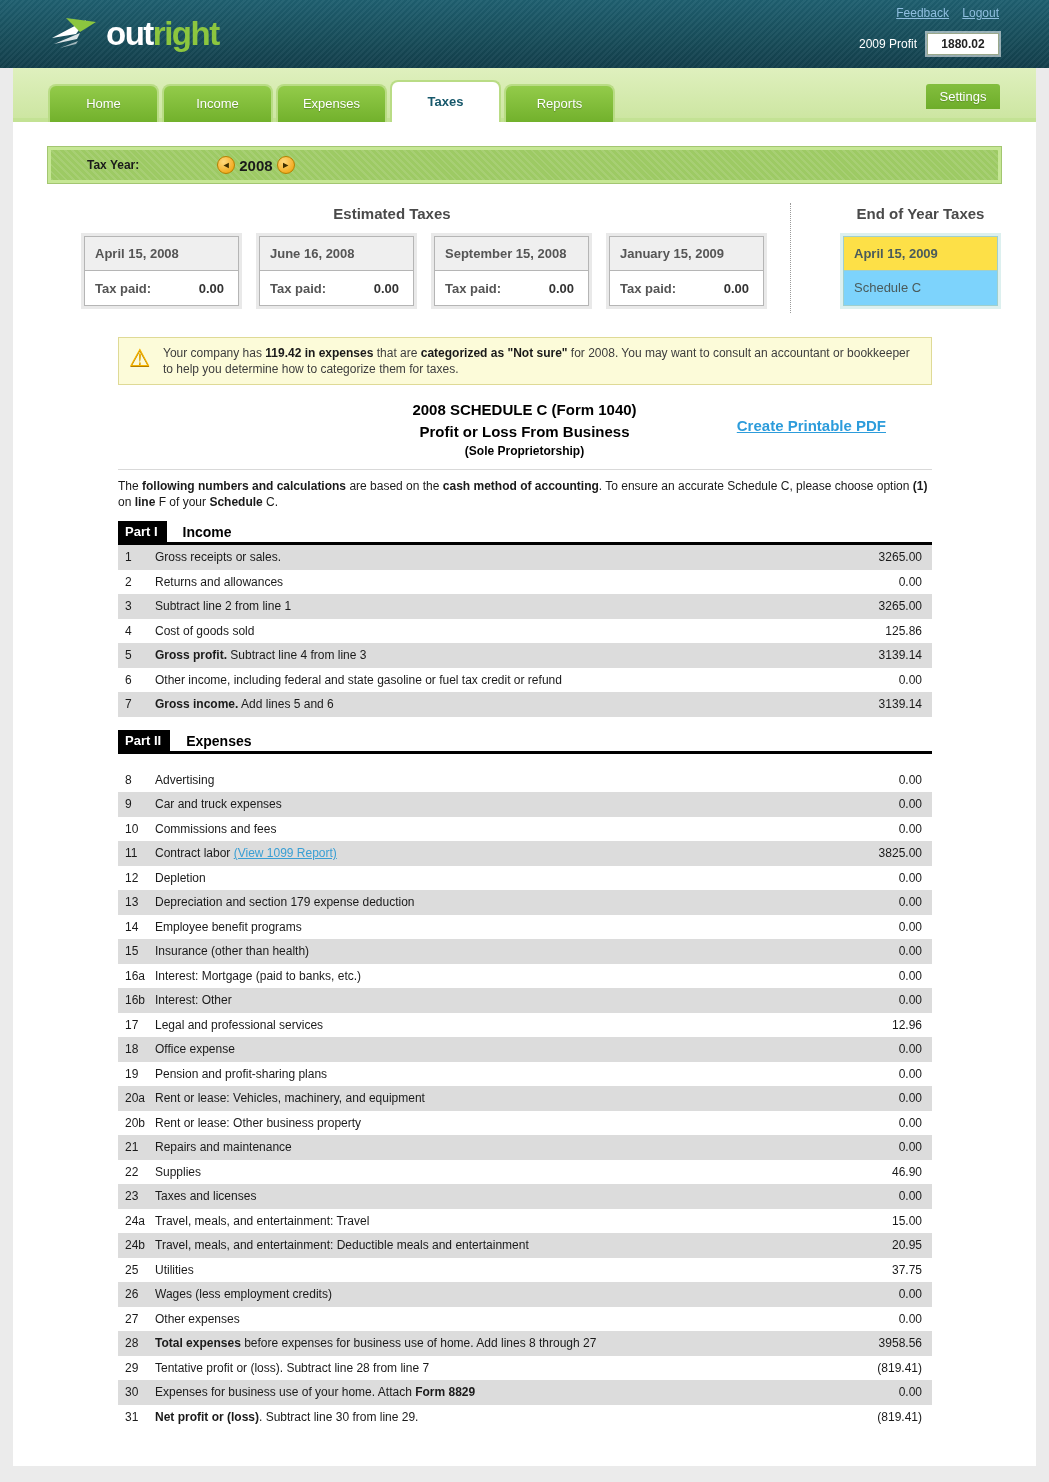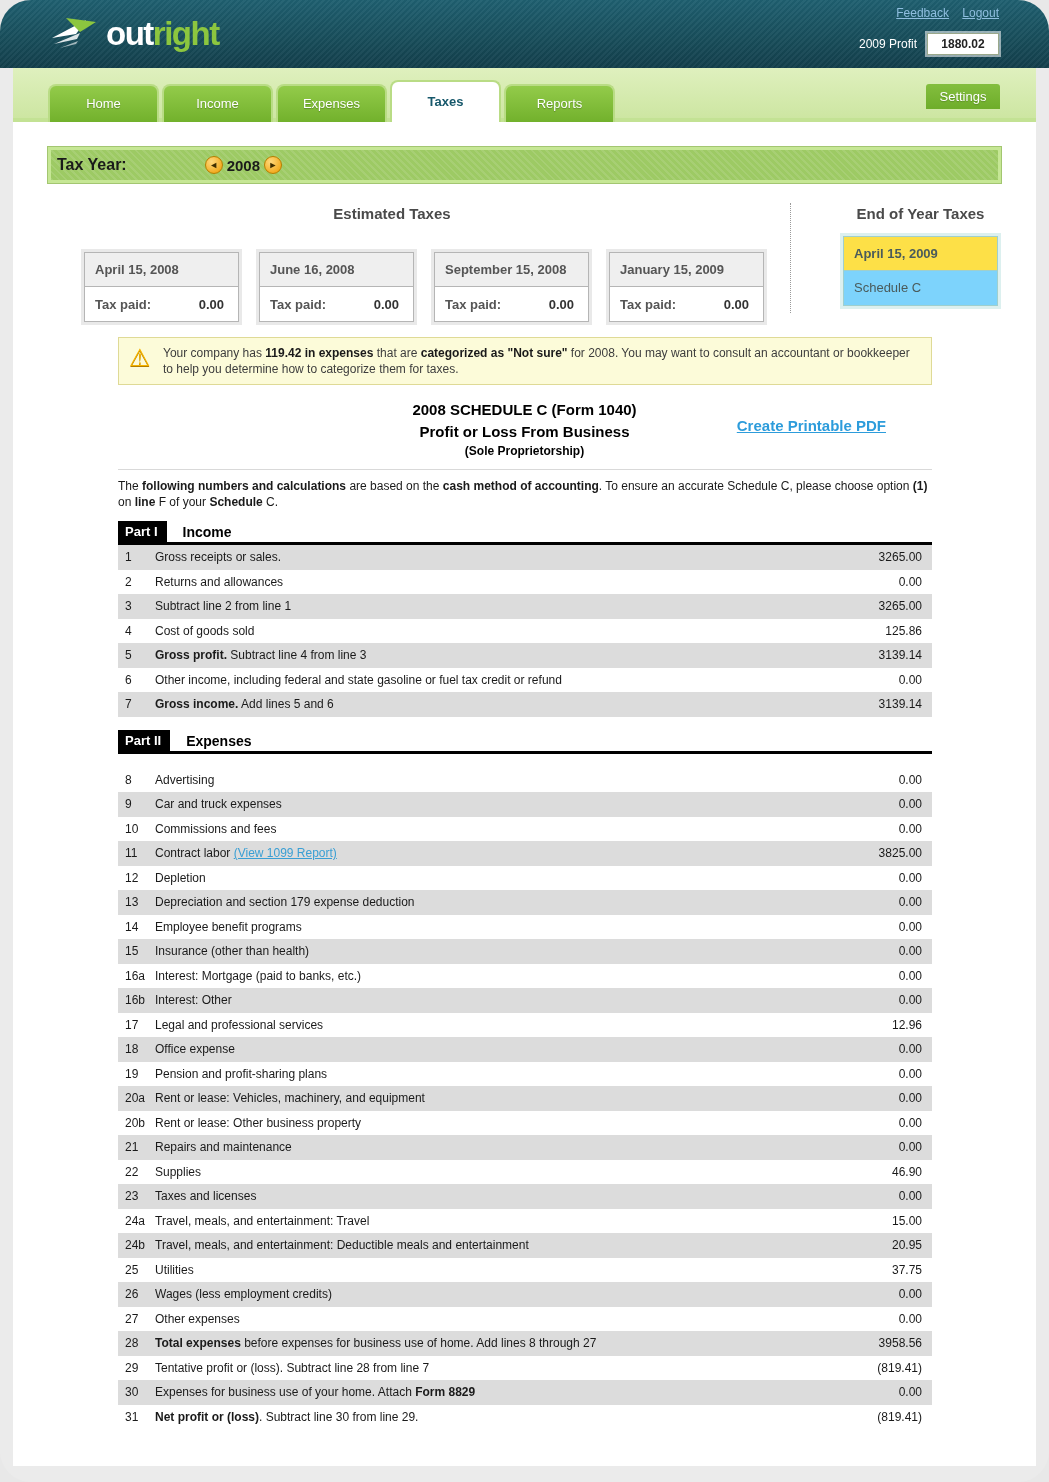--- a/index.html
+++ b/index.html
@@ -1,17 +1,17 @@
 <!DOCTYPE html>
 <html><head>
 <meta charset="utf-8">
 <style>
   * { margin:0; padding:0; box-sizing:border-box; }
   body { background:#e8e8e8; font-family:"Liberation Sans", sans-serif; }
-  .page { position:relative; width:1049px; height:1482px; margin:0 auto; background:#EBEBEB; overflow:hidden;border-radius:31px; }
+  .page { position:relative; width:1049px; height:1482px; margin:0 auto; background:#EBEBEB; overflow:hidden; }
 
   
   .topbar { position:absolute; top:0; left:0; width:1049px; height:68px;
     background:linear-gradient(#1f6070,#133f4b);
     background-image:repeating-linear-gradient(135deg, rgba(255,255,255,0.04) 0 2px, rgba(0,0,0,0.03) 2px 4px),
                      linear-gradient(#1f6070,#133f4b); }
   .logo { position:absolute; left:50px; top:14px; display:flex; align-items:center; }
   .logo-swoosh { margin-right:8px; }
   .logo-text { font-size:33px; font-weight:bold; letter-spacing:-1.5px; line-height:40px; }
   .logo-text .p1 { color:#ffffff; }
@@ -38,33 +38,33 @@
     background:linear-gradient(#83BE3E,#6EAD2A); border-radius:3px 3px 0 0; color:#fff;
     font-size:13px; text-align:center; line-height:25px; cursor:pointer; text-shadow:0 1px 1px rgba(0,0,0,0.2); }
 
   
   .panel { position:absolute; top:122px; left:13px; width:1023px; height:1344px; background:#ffffff; }
 
   
   .taxyear { margin:25px 35px 0 35px; height:36px; background:#9DCA64;
     background-image:repeating-linear-gradient(45deg, rgba(255,255,255,0.10) 0 2px, transparent 2px 5px);
     border:3px solid #C6E795; outline:1px solid #A3C671; display:flex; align-items:center; }
-  .taxyear-label { font-size:16px; font-weight:bold; color:#1a1a1a; margin-left:6px; }
+  .taxyear-label { font-size:12px; font-weight:bold; color:#1a1a1a; margin-left:36px; }
   .year-ctrl { display:flex; align-items:center; margin-left:78px; }
   .year-arrow { width:18px; height:18px; border-radius:50%; border:1px solid #B87E00;
     background:radial-gradient(circle at 35% 30%, #FFD97C, #EE9B00); color:#3F2F00; font-size:9px;
     text-align:center; line-height:17px; cursor:pointer; }
   .year-value { font-size:15px; font-weight:bold; color:#1a1a1a; margin:0 4px; }
 
   
   .summary { position:relative; margin-top:20px; height:112px; }
   .sec-title { font-size:15px; font-weight:bold; color:#4A4A4A; }
   .est-title { position:absolute; left:39px; width:680px; text-align:center; top:2px; }
   .eoy-title { position:absolute; left:800px; width:215px; text-align:center; top:2px; }
-  .est-cards { position:absolute; left:39px; top:49px; display:flex;padding-left:32px; }
+  .est-cards { position:absolute; left:39px; top:33px; display:flex;padding-left:32px; }
   .est-card { width:155px; margin-right:20px; border:1px solid #B5B5B5; background:#fff;
     box-shadow:0 0 0 3px #E9E9E9; }
   .est-card-head { height:34px; line-height:34px; background:#EFEFEF; border-bottom:1px solid #B5B5B5;
     font-size:13px; font-weight:bold; color:#555; padding-left:10px; }
   .est-card-body { height:34px; display:flex; align-items:center; justify-content:space-between;
     padding:0 14px 0 10px; font-size:13px; font-weight:bold; }
   .est-label { color:#555; }
   .est-value { color:#333; }
   .v-dotted { position:absolute; left:777px; top:0; height:110px; border-left:1px dotted #9a9a9a; }
   .eoy-card { position:absolute; left:830px; top:33px; width:155px; border:1px solid #9FCFCD;

